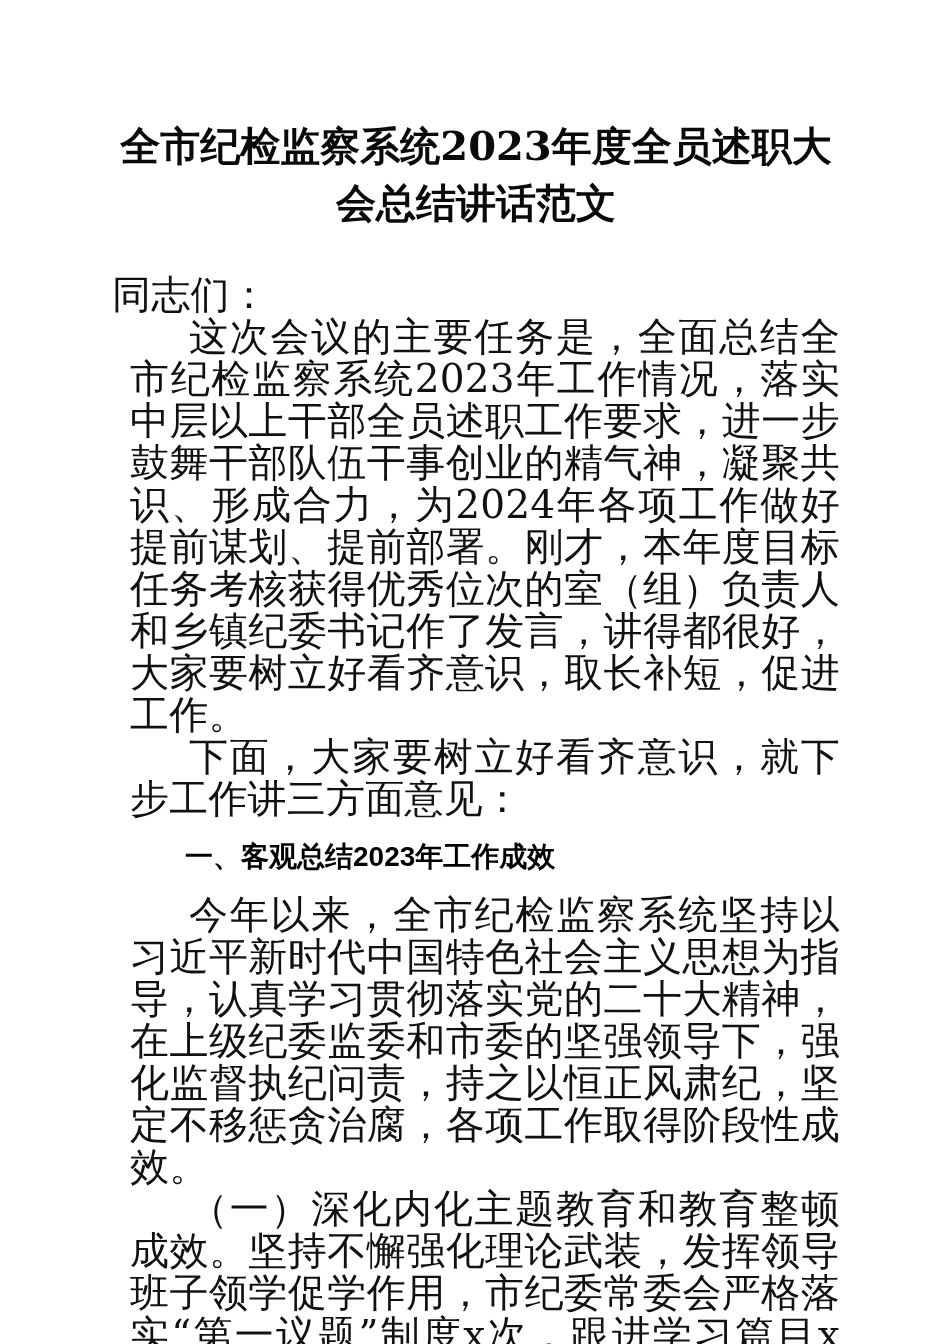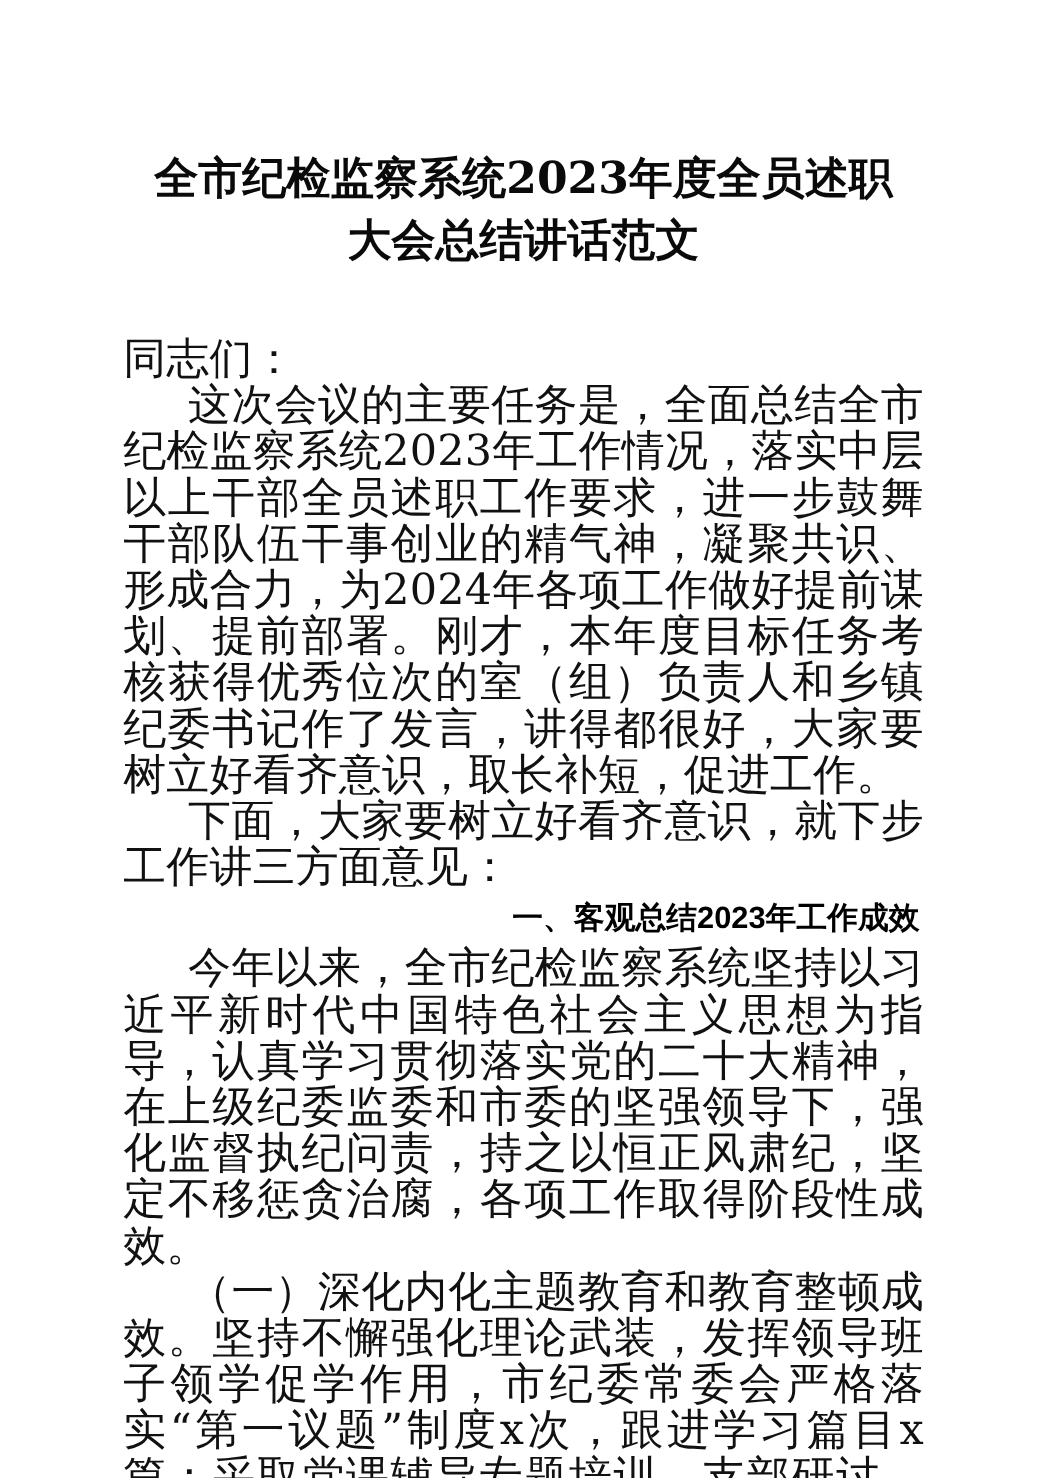--- a/index.html
+++ b/index.html
@@ -26,21 +26,21 @@
 
   .content {
     position: absolute;
     left: 112px;
     top: 0;
     width: 728px;
   }
 
   
   .doc-title {
-    margin: 16px;
+    margin: 0;
     padding: 0;
     text-align: center;
     font-family: "DejaVu Serif", "Liberation Serif", serif;
     font-weight: 700;
     font-size: 40px;
     line-height: 57px;
     letter-spacing: 0px;
     color: #0a0a0a;
     padding-top: 117px;
     padding-bottom: 0;
@@ -56,41 +56,41 @@
     line-height: 42px;
     color: #111111;
     text-align: justify;
     text-justify: inter-character;
     word-break: break-all;
     letter-spacing: 0.2px;
   }
 
   .para.indent {
     text-indent: 59px;
+    margin-left: 18px;
   }
 
   .para.no-indent {
     text-indent: 0;
   }
 
   
   .gap-after-title { height: 43px; }
 
   
   .section-heading {
-    margin: 4px;
+    margin: 16px;
     padding: 0;
     font-family: "Liberation Sans", "DejaVu Sans", sans-serif;
     font-weight: 700;
     font-size: 28px;
     line-height: 42px;
     color: #000000;
     text-indent: 57px;
     word-break: break-all;
-    text-align: right;
   }
 
   
   .page-tail { height: 180px; }
 </style>
 </head>
 <body>
 
 <div class="page">
   <div class="content">

